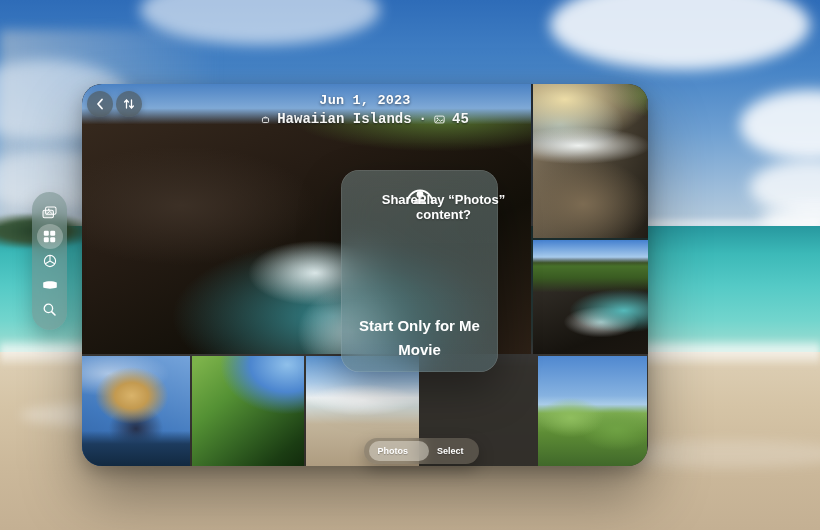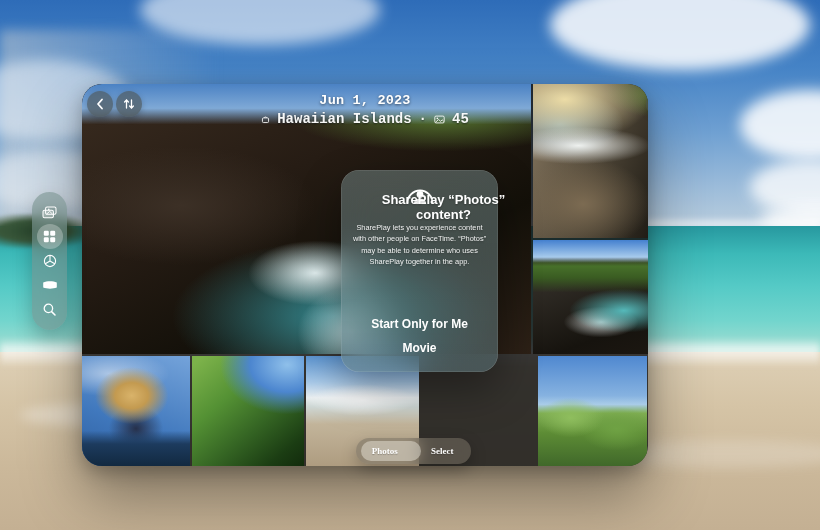--- a/index.html
+++ b/index.html
@@ -109,28 +109,28 @@
     box-shadow:0 18px 40px rgba(0,0,0,0.35), inset 0 0 0 0.5px rgba(255,255,255,0.18);
     color:#fff; text-align:center; }
   .dlg-icon { position:absolute; left:0; top:13px; width:100%; display:flex; justify-content:center; }
   .dlg-title { position:absolute; left:8px; top:22px; width:141px; font-size:13px; font-weight:bold;
     text-shadow:0 1px 2px rgba(0,0,0,0.3);margin-left:24px; }
   .dlg-body { position:absolute; left:9px; top:52px; width:139px; font-size:7.4px; line-height:1.55;
     color:rgba(255,255,255,0.92); text-shadow:0 1px 2px rgba(0,0,0,0.25); }
   .dlg-primary { position:absolute; left:11px; top:106px; width:135px; height:18px; border-radius:9px;
     background:rgba(255,255,255,0.32); display:flex; align-items:center; justify-content:center;
     font-size:9px; font-weight:bold; color:#fff; }
-  .dlg-text-btn { position:absolute; left:0; width:100%; font-size:12px; font-weight:bold; color:#fff; }
+  .dlg-text-btn { position:absolute; left:0; width:100%; font-size:15px; font-weight:bold; color:#fff; }
   .dlg-secondary { top:147px; }
   .dlg-cancel { top:171px; }
 
   
-  .modeswitch { position:absolute; left:356px; top:438px; width:115px; height:26px; border-radius:13px;
+  .modeswitch { position:absolute; left:364px; top:438px; width:115px; height:26px; border-radius:13px;
     background:rgba(118,112,98,0.55); backdrop-filter:blur(8px); -webkit-backdrop-filter:blur(8px);
-    box-shadow:0 6px 16px rgba(0,0,0,0.25); display:flex; align-items:center;font-family:Liberation Serif, serif; }
+    box-shadow:0 6px 16px rgba(0,0,0,0.25); display:flex; align-items:center; }
   .seg { position:relative; z-index:1; flex:1; text-align:center; font-size:9px; font-weight:bold; color:#fff;
     text-shadow:0 1px 1px rgba(0,0,0,0.25); }
   .seg-pill { position:absolute; left:5px; top:3px; width:60px; height:20px; border-radius:10px;
     background:rgba(242,237,226,0.45); }
 
   svg { display:block; }
 </style>
 </head>
 <body>
 
@@ -276,21 +276,20 @@
   <div class="dlg-icon">
     <span>
       <svg width="32" height="22" viewBox="0 0 32 22">
           <path d="M3.5 20 A12.5 12.5 0 0 1 28.5 20" fill="none" stroke="#fff" stroke-width="2" stroke-linecap="round"></path>
           <circle cx="16" cy="11.5" r="3.4" fill="#fff"></circle>
           <path d="M9.8 21 A6.2 5.6 0 0 1 22.2 21 Z" fill="#fff"></path>
         </svg>
     </span>
   </div>
   <div class="dlg-title">SharePlay “Photos” content?</div>
-  <div class="dlg-body">SharePlay lets you experience content with other people on FaceTime. “Photos” may be able to determine who uses SharePlay together in the app.</div>
   <div class="dlg-text-btn dlg-secondary">Start Only for Me</div>
   <div class="dlg-text-btn dlg-cancel">Movie</div>
 </div>
 
 <div class="modeswitch">
   <div class="seg-pill"></div>
   <div class="seg">Photos</div>
   <div class="seg">Select</div>
 </div>
 

